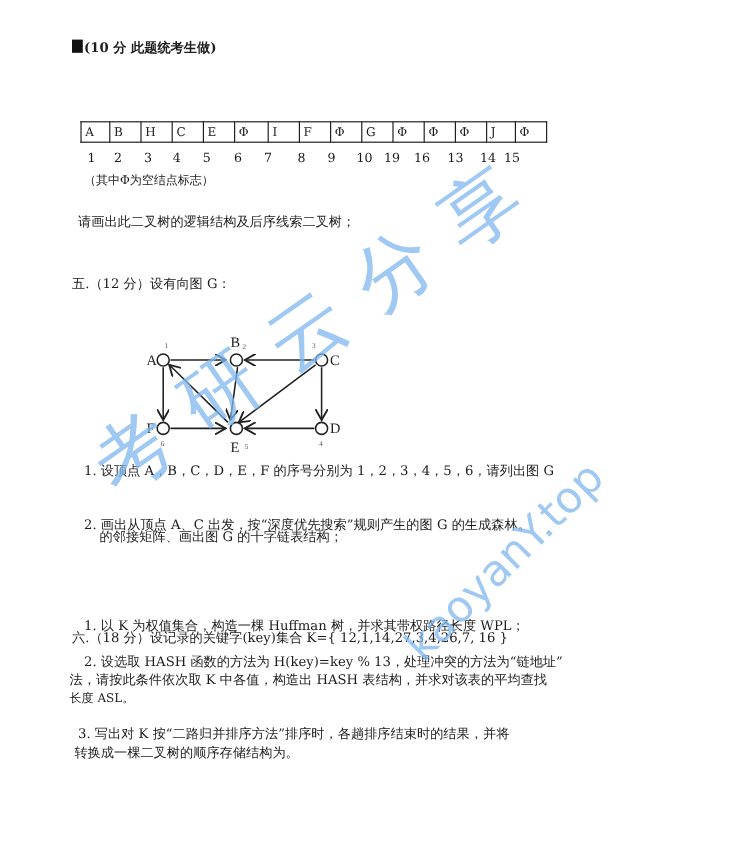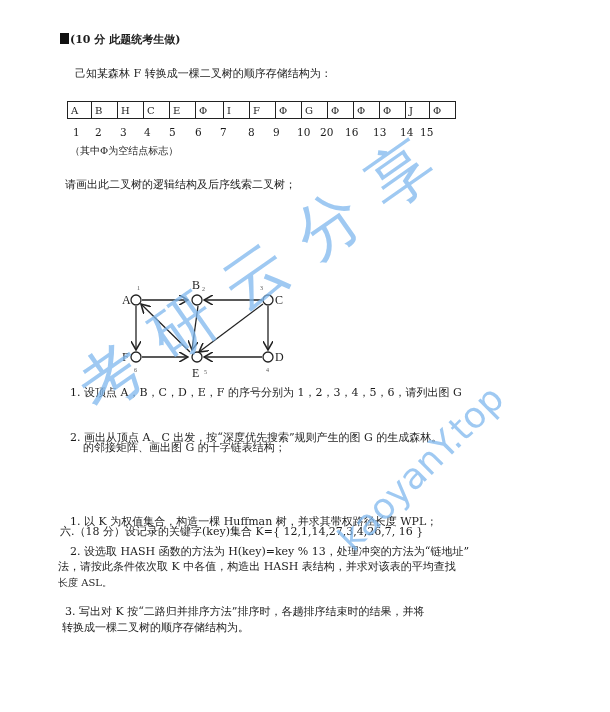--- a/index.html
+++ b/index.html
@@ -20,21 +20,20 @@
     .graph { position: absolute; left: 110px; top: 280px; }
   </style>
 </head>
 <body>
 
 <div class="page">
 
   <div class="txt bold" style="left:60px; top:33px;">
     <span class="marker"></span><span>(10 分  此题统考生做)</span>
   </div>
-  <div class="txt" style="left:75px; top:67px;">己知某森林 F 转换成一棵二叉树的顺序存储结构为：</div>
 
   <table class="storage-table">
     <tbody>
         <tr id="cellrow">
           <td style="width: 20px;">A</td>
           <td style="width: 22px;">B</td>
           <td style="width: 22px;">H</td>
           <td style="width: 22px;">C</td>
           <td style="width: 22px;">E</td>
           <td style="width: 24px;">Φ</td>
@@ -54,30 +53,31 @@
       <span class="idx" style="left: 73px;">1</span>
       <span class="idx" style="left: 95px;">2</span>
       <span class="idx" style="left: 120px;">3</span>
       <span class="idx" style="left: 144px;">4</span>
       <span class="idx" style="left: 169px;">5</span>
       <span class="idx" style="left: 195px;">6</span>
       <span class="idx" style="left: 220px;">7</span>
       <span class="idx" style="left: 248px;">8</span>
       <span class="idx" style="left: 273px;">9</span>
       <span class="idx" style="left: 297px;">10</span>
-      <span class="idx" style="left: 320px;">20</span>
+      <span class="idx" style="left: 320px;">19</span>
       <span class="idx" style="left: 345px;">16</span>
       <span class="idx" style="left: 373px;">13</span>
       <span class="idx" style="left: 400px; text-align: center;">14</span>
       <span class="idx" style="left: 420px;">15</span>
     </div>
 
   <div class="txt" style="left:70px; top:144px; font-size:10px;">（其中Φ为空结点标志）</div>
   <div class="txt" style="left:65px; top:178px;">请画出此二叉树的逻辑结构及后序线索二叉树；</div>
 
+  <div class="txt" style="left:60px; top:230px;">五.（12 分）设有向图 G：</div>
 
   <svg class="graph" width="200" height="100" viewBox="0 0 200 100">
     <defs>
       <marker id="arr" markerWidth="8" markerHeight="8" refX="7" refY="4" orient="auto">
         <path d="M0,0 L7,4 L0,8" fill="none" stroke="#222" stroke-width="1.2"></path>
       </marker>
     </defs>
     <g stroke="#222" stroke-width="1.3" fill="none">
       <line x1="32" y1="20" x2="78" y2="20" marker-end="url(#arr)"></line>
       <line x1="152" y1="20" x2="94" y2="20" marker-end="url(#arr)"></line>

